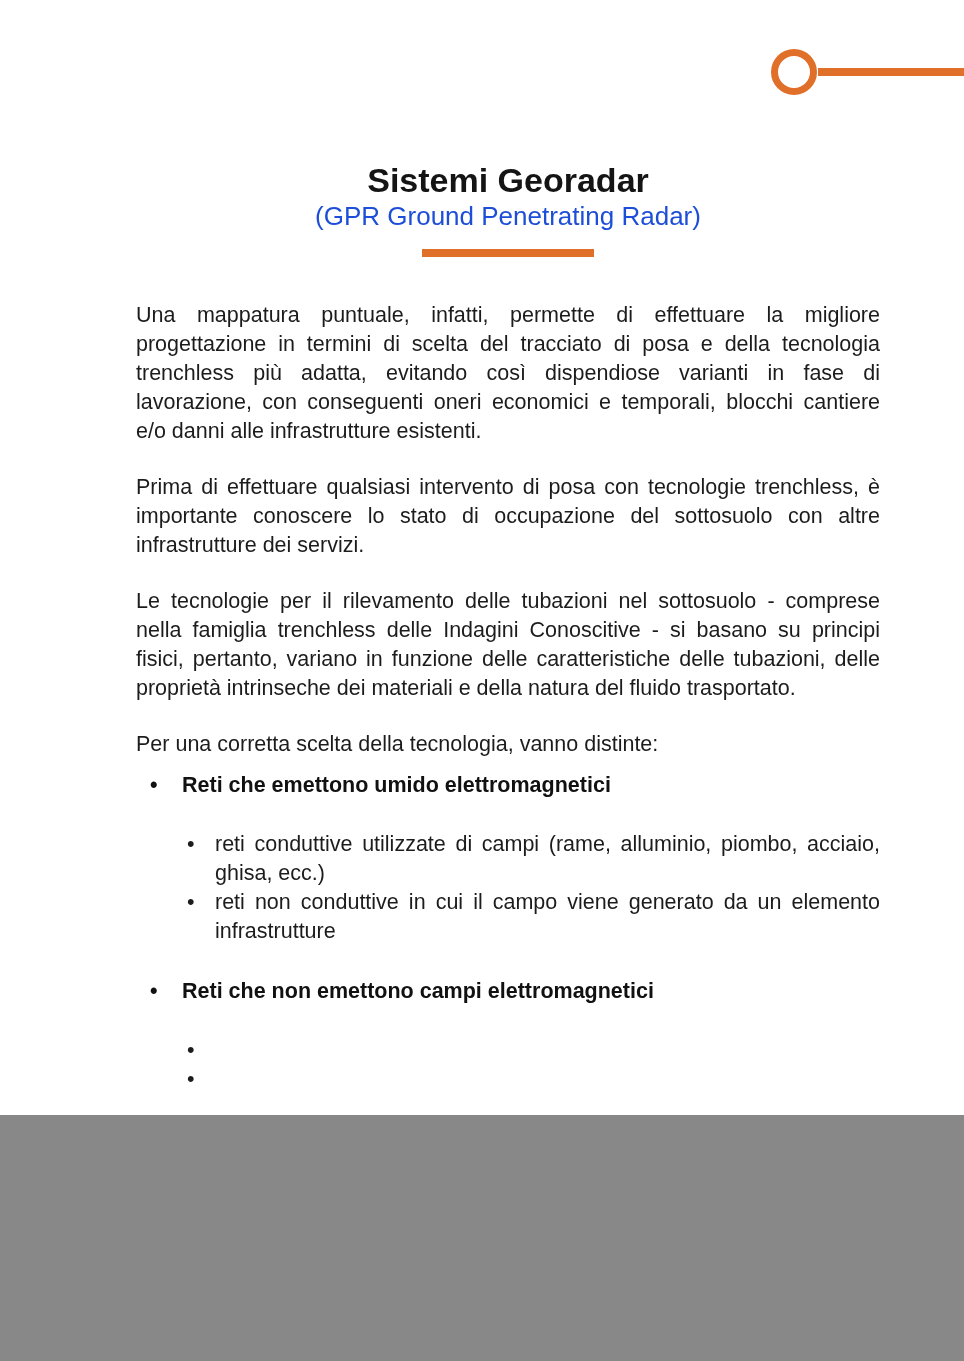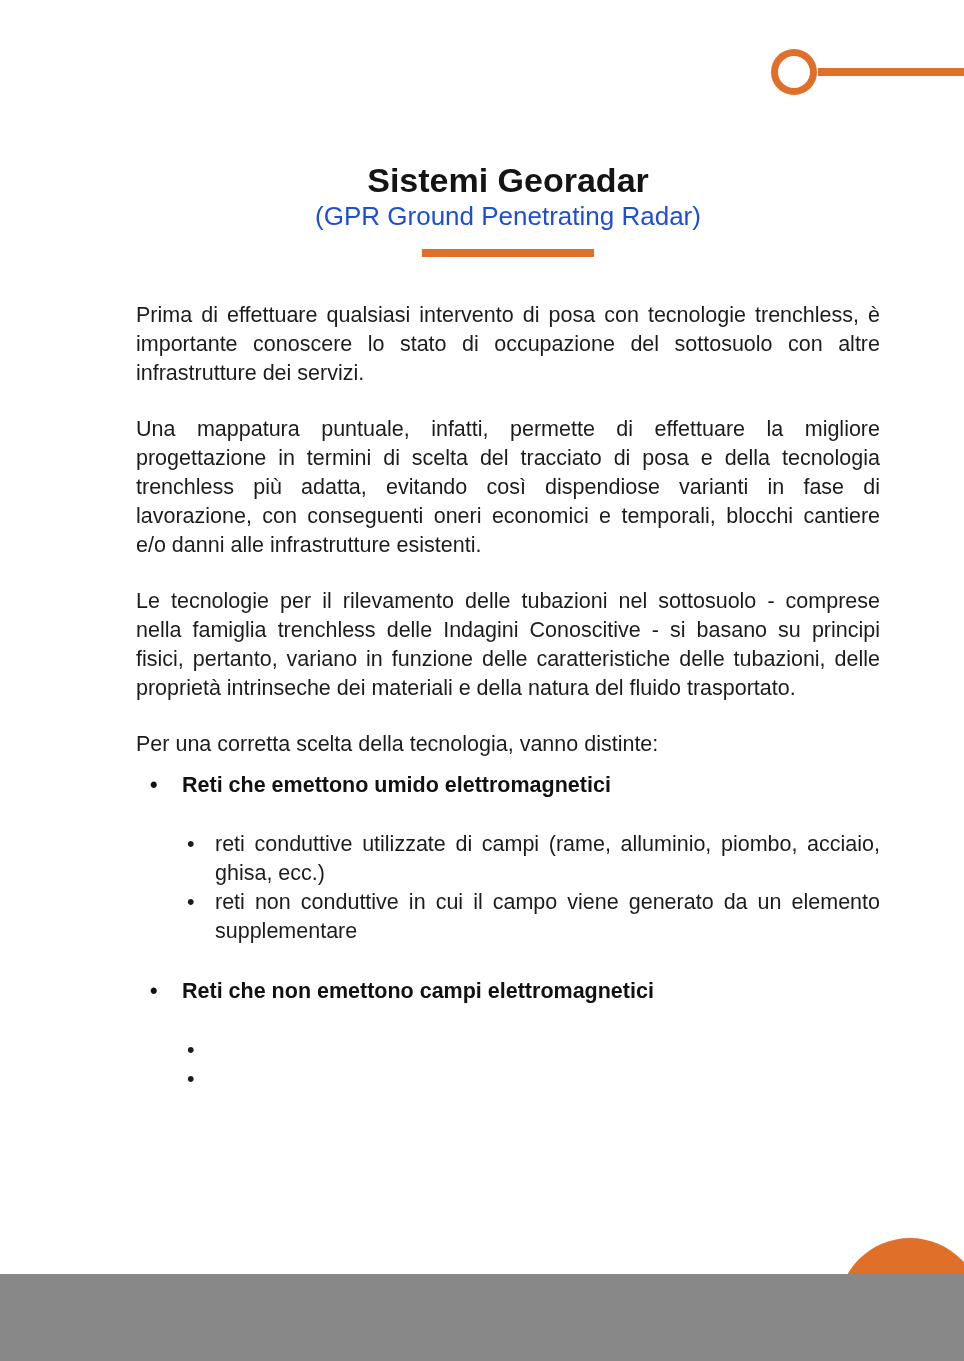--- a/index.html
+++ b/index.html
@@ -2,21 +2,21 @@
 <html style="--accent: #df6f29; --text: #1c1c1c;"><head>
 <meta charset="utf-8">
 <style>
   :root{
     --accent:#df6f29;
     --text:#1c1c1c;
   }
   html,body{margin:0;padding:0;background:#888;}
   .page{
     position:relative;
-    width:964px;height:1274px;
+    width:964px;height:1115px;
     background:#ffffff;
     overflow:hidden;
     margin:0 auto;
     font-family:"Liberation Sans", sans-serif;
     color:var(--text);
   }
   
   .decor-ring{
     position:absolute;left:771px;top:49px;
     width:32px;height:32px;
@@ -94,38 +94,38 @@
   <div class="content">
 
     <div class="title-block">
       <div class="title">Sistemi Georadar</div>
       <div class="subtitle">(GPR Ground Penetrating Radar)</div>
       <div class="divider"></div>
     </div>
 
     <div class="body-text">
 
+      <p class="para">Una mappatura puntuale, infatti, permette di effettuare la migliore progettazione in termini di scelta del tracciato di posa e della tecnologia trenchless più adatta, evitando così dispendiose varianti in fase di lavorazione, con conseguenti oneri economici e temporali, blocchi cantiere e/o danni alle infrastrutture esistenti.</p>
       <p class="para">Prima di effettuare qualsiasi intervento di posa con tecnologie trenchless, è importante conoscere lo stato di occupazione del sottosuolo con altre infrastrutture dei servizi.</p>
-      <p class="para">Una mappatura puntuale, infatti, permette di effettuare la migliore progettazione in termini di scelta del tracciato di posa e della tecnologia trenchless più adatta, evitando così dispendiose varianti in fase di lavorazione, con conseguenti oneri economici e temporali, blocchi cantiere e/o danni alle infrastrutture esistenti.</p>
       <p class="para">Le tecnologie per il rilevamento delle tubazioni nel sottosuolo - comprese nella famiglia trenchless delle Indagini Conoscitive - si basano su principi fisici, pertanto, variano in funzione delle caratteristiche delle tubazioni, delle proprietà intrinseche dei materiali e della natura del fluido trasportato.</p>
       <p class="para intro-line">Per una corretta scelta della tecnologia, vanno distinte:</p>
 
       <div class="b1">
         <span class="marker">•</span>
         <span>Reti che emettono umido elettromagnetici</span>
       </div>
 
       <div class="b2-group">
         <div class="b2">
           <span class="marker">•</span>
           <span class="b2-text">reti conduttive utilizzate di campi (rame, alluminio, piombo, acciaio, ghisa, ecc.)</span>
         </div>
         <div class="b2">
           <span class="marker">•</span>
-          <span class="b2-text">reti non conduttive in cui il campo viene generato da un elemento supplementare</span>
+          <span class="b2-text">reti non conduttive in cui il campo viene generato da un elemento infrastrutture</span>
         </div>
       </div>
 
       <div class="b1">
         <span class="marker">•</span>
         <span>Reti che non emettono campi elettromagnetici</span>
       </div>
 
       <div class="b2-group">
         <div class="b2">

